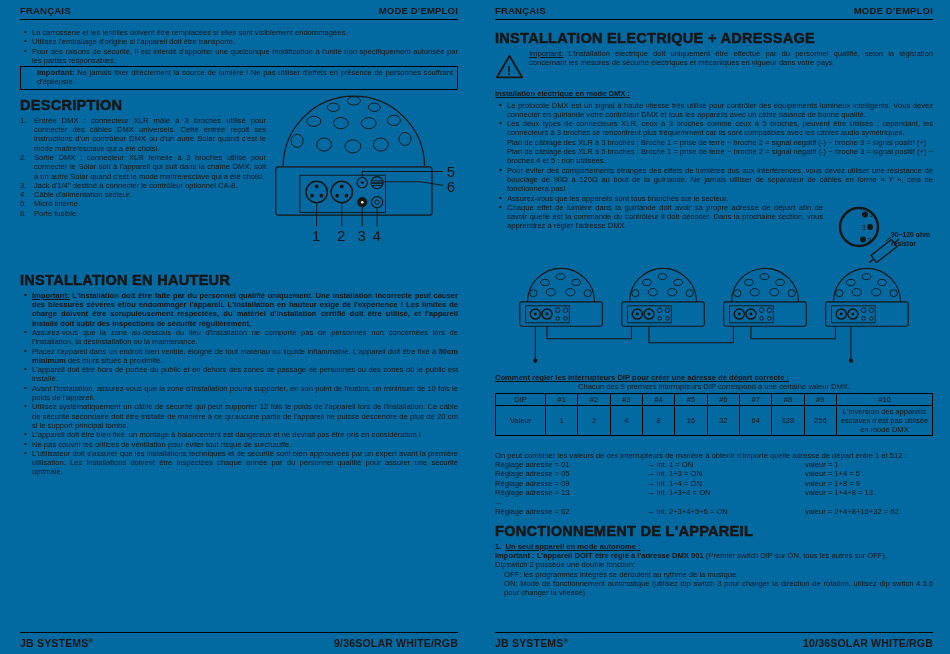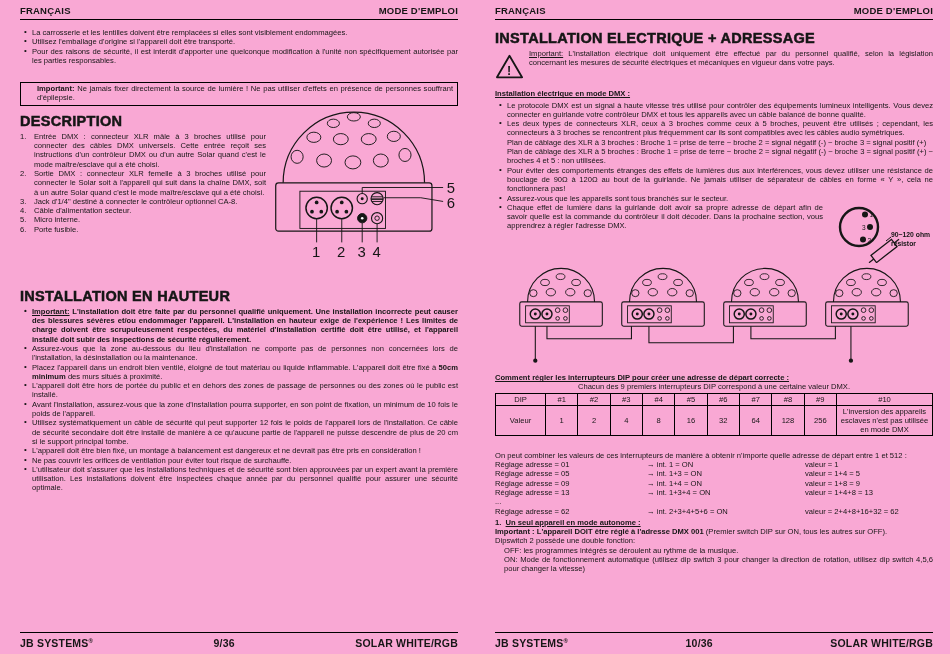--- a/index.html
+++ b/index.html
@@ -1,26 +1,26 @@
 <!DOCTYPE html>
 <html><head>
 <meta charset="utf-8">
 <style>
   html,body{margin:0;padding:0;background:#fff;}
   body{width:950px;height:654px;overflow:hidden;font-family:"Liberation Sans","DejaVu Sans",sans-serif;color:#161616;}
   .sheet{display:flex;width:950px;height:654px;}
-  .page{width:475px;height:654px;box-sizing:border-box;padding:5px 17px 0 20px;position:relative;background:#f9a8d4;}
+  .page{width:475px;height:654px;box-sizing:border-box;padding:5px 17px 0 20px;position:relative;background:#0369a1;}
   .pagehead{display:flex;justify-content:space-between;font-size:9.5px;font-weight:bold;border-bottom:1.4px solid #000;padding-bottom:3px;letter-spacing:.2px;}
   .pagefoot{position:absolute;left:20px;right:17px;bottom:5px;border-top:1px solid #000;padding-top:4px;display:flex;align-items:baseline;font-weight:bold;font-size:10.5px;letter-spacing:.2px;}
-  .pagefoot .mid{flex:1;text-align:center;}
+  .pagefoot .mid{flex:1;text-align:right;}
   .pagefoot .right{text-align:center;}
   sup.reg{font-size:6px;vertical-align:super;}
   .body-txt{font-size:7.6px;line-height:9.3px;text-align:justify;}
   h1{font-size:14.5px;line-height:16px;margin:7px 0 3px 0;font-weight:bold;letter-spacing:.3px;-webkit-text-stroke:.5px #161616;}
-  ul.b{margin:2px 0 0 0;padding:0 0 16px 12px;list-style:none;}
+  ul.b{margin:2px 0 0 0;padding:0 0 0 12px;list-style:none;}
   ul.b>li{position:relative;margin:0;}
   ul.b>li::before{content:"•";position:absolute;left:-8px;top:-1px;font-size:8px;}
   .u{text-decoration:underline;}
   .bold{font-weight:bold;}
   .impbox{border:1px solid #000;padding:1px 4px 2px 16px;margin-top:1px;}
   
   .desc{position:relative;min-height:168px;}
   .desc-list{width:246px;}
   .ditem{display:flex;}
   .ditem .num{width:14px;flex:0 0 14px;}
@@ -368,20 +368,21 @@
         <span>...</span>
           <span></span>
           <span></span>
         <span>Réglage adresse = 62</span>
           <span>→ int. 2+3+4+5+6 = ON</span>
           <span>valeur = 2+4+8+16+32 = 62</span>
       </div>
     </div>
 
     <div>
+      <h1>FONCTIONNEMENT DE L'APPAREIL</h1>
       <div class="body-txt">
         <div class="fx bold">
           <span>1.</span>&nbsp;
           <span class="u">Un seul appareil en mode autonome :</span>
         </div>
         <div>
           <b>Important : L'appareil DOIT être réglé à l'adresse DMX 001 </b><span>(Premier switch DIP sur ON, tous les autres sur OFF).</span>
         </div>
         <div>Dipswitch 2 possède une double fonction:</div>
         <div class="indent">OFF: les programmes intégrés se déroulent au rythme de la musique.</div>

